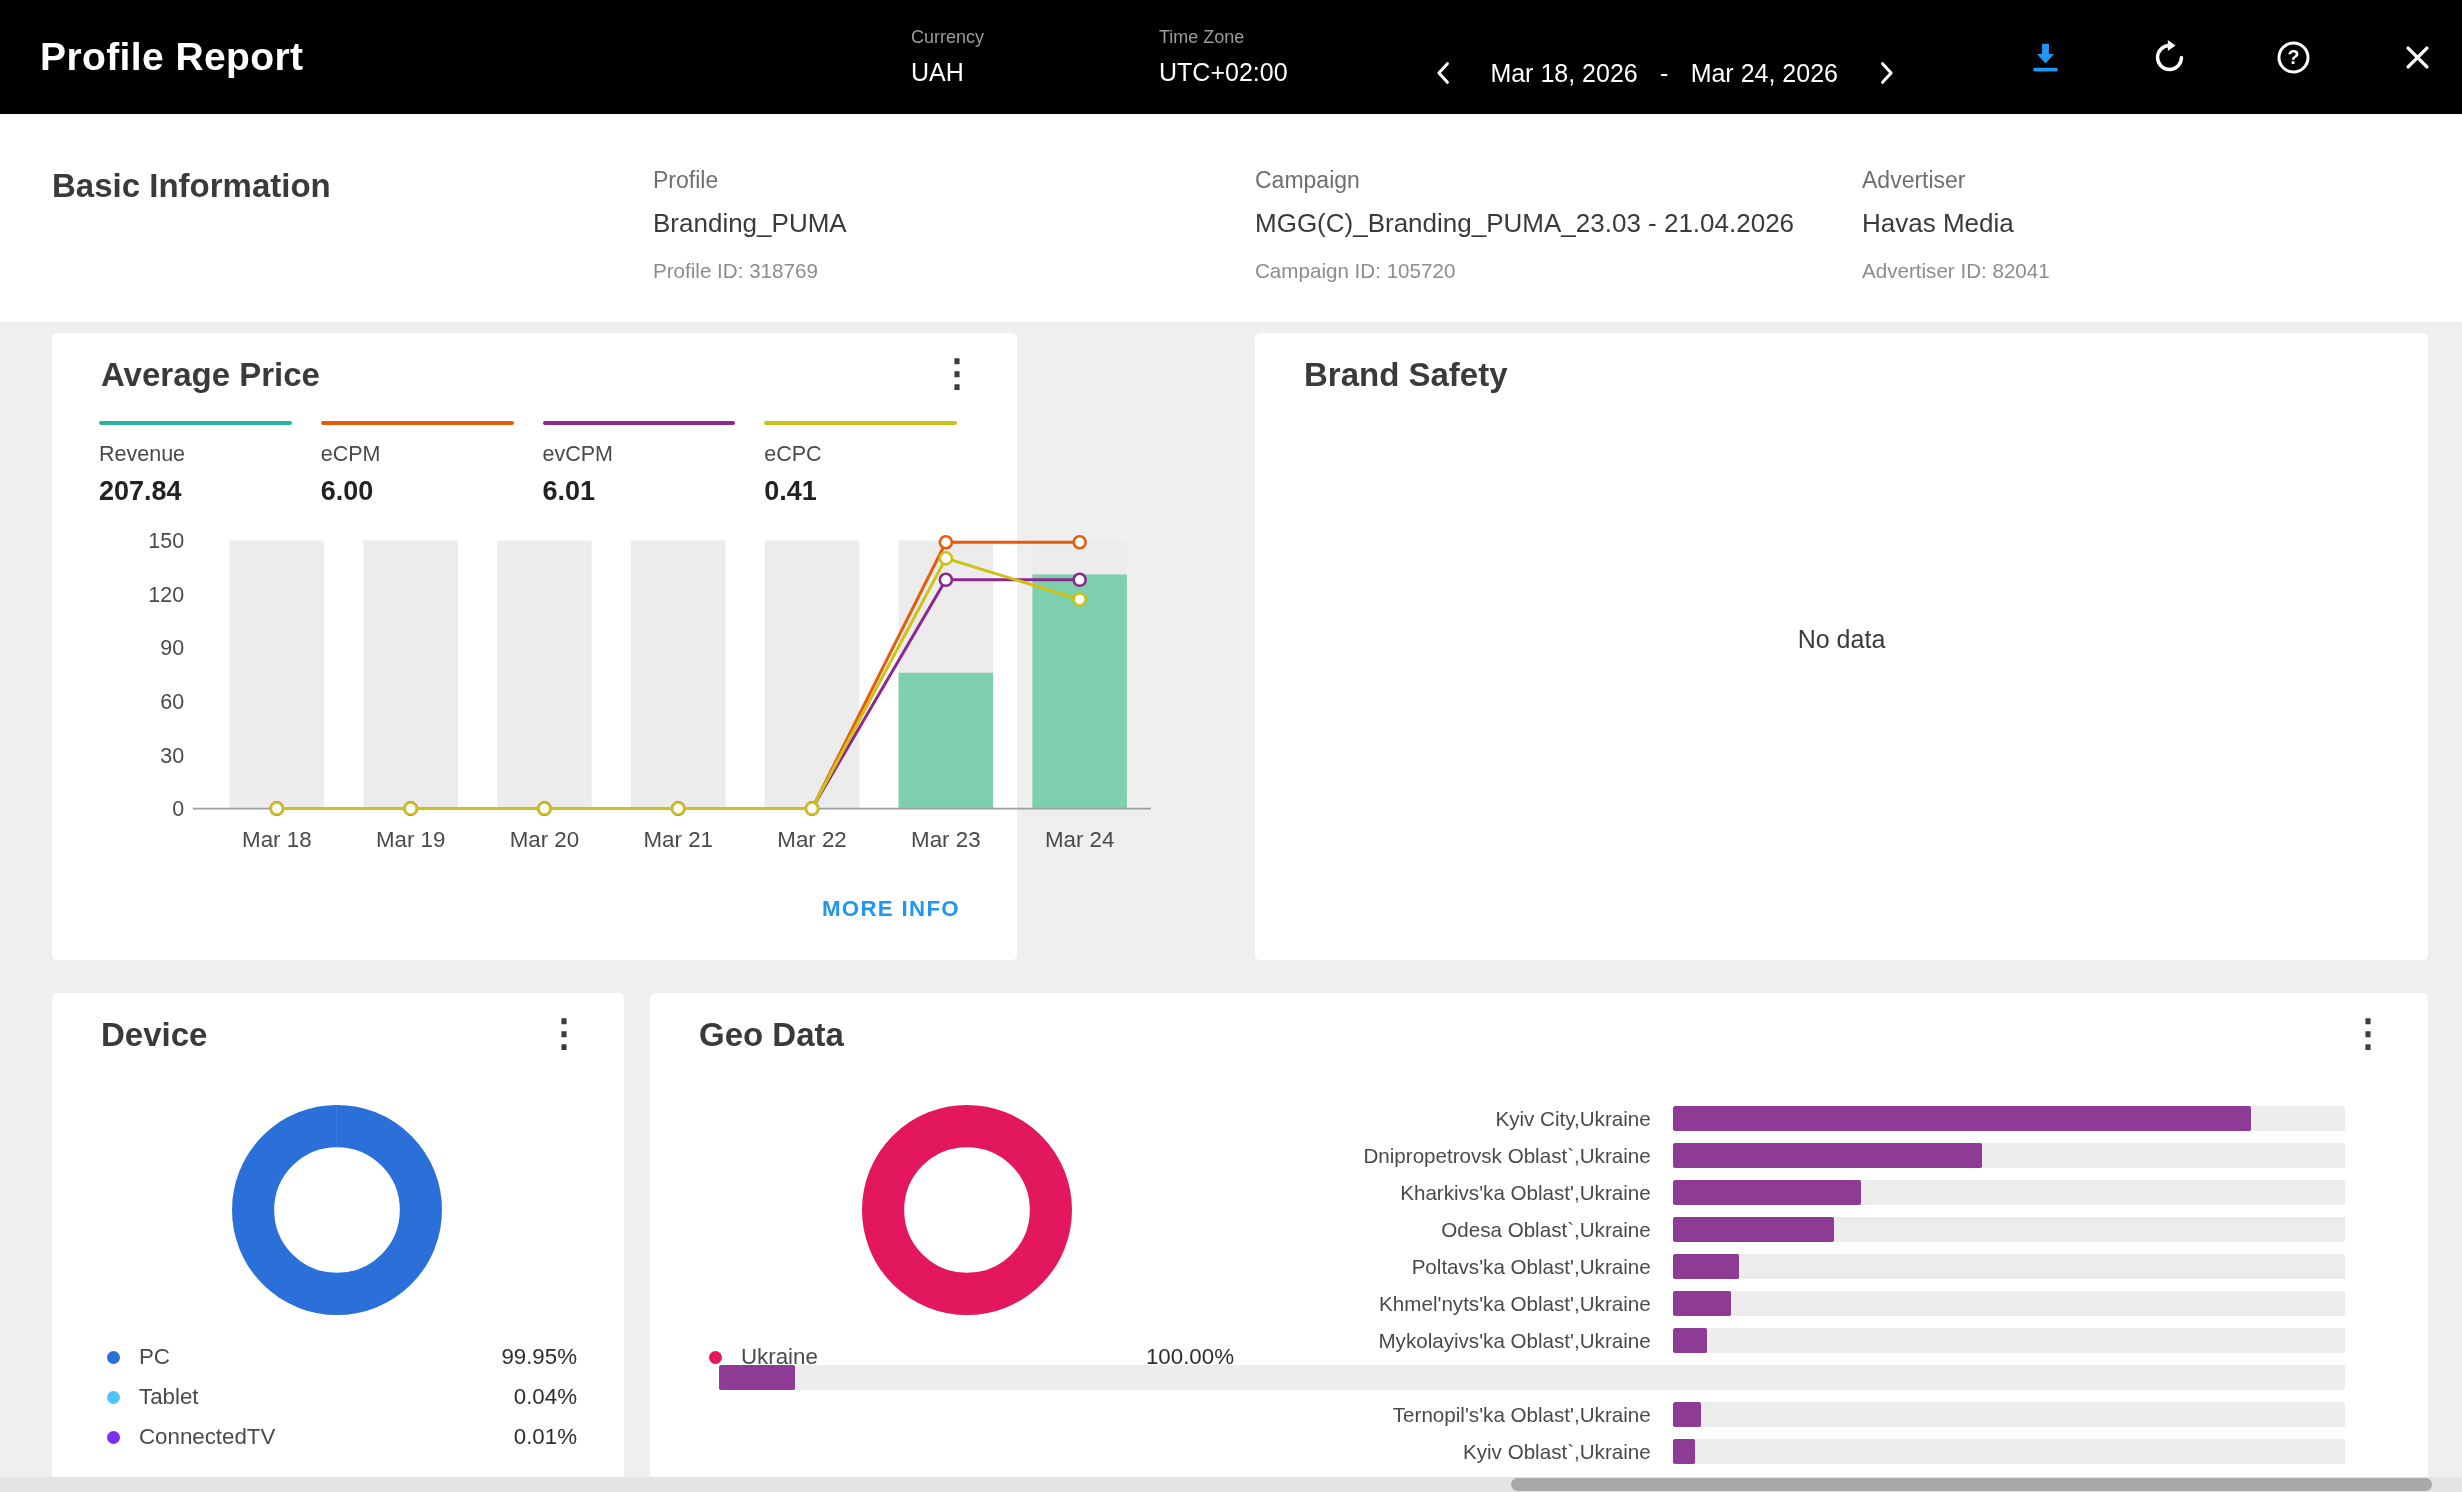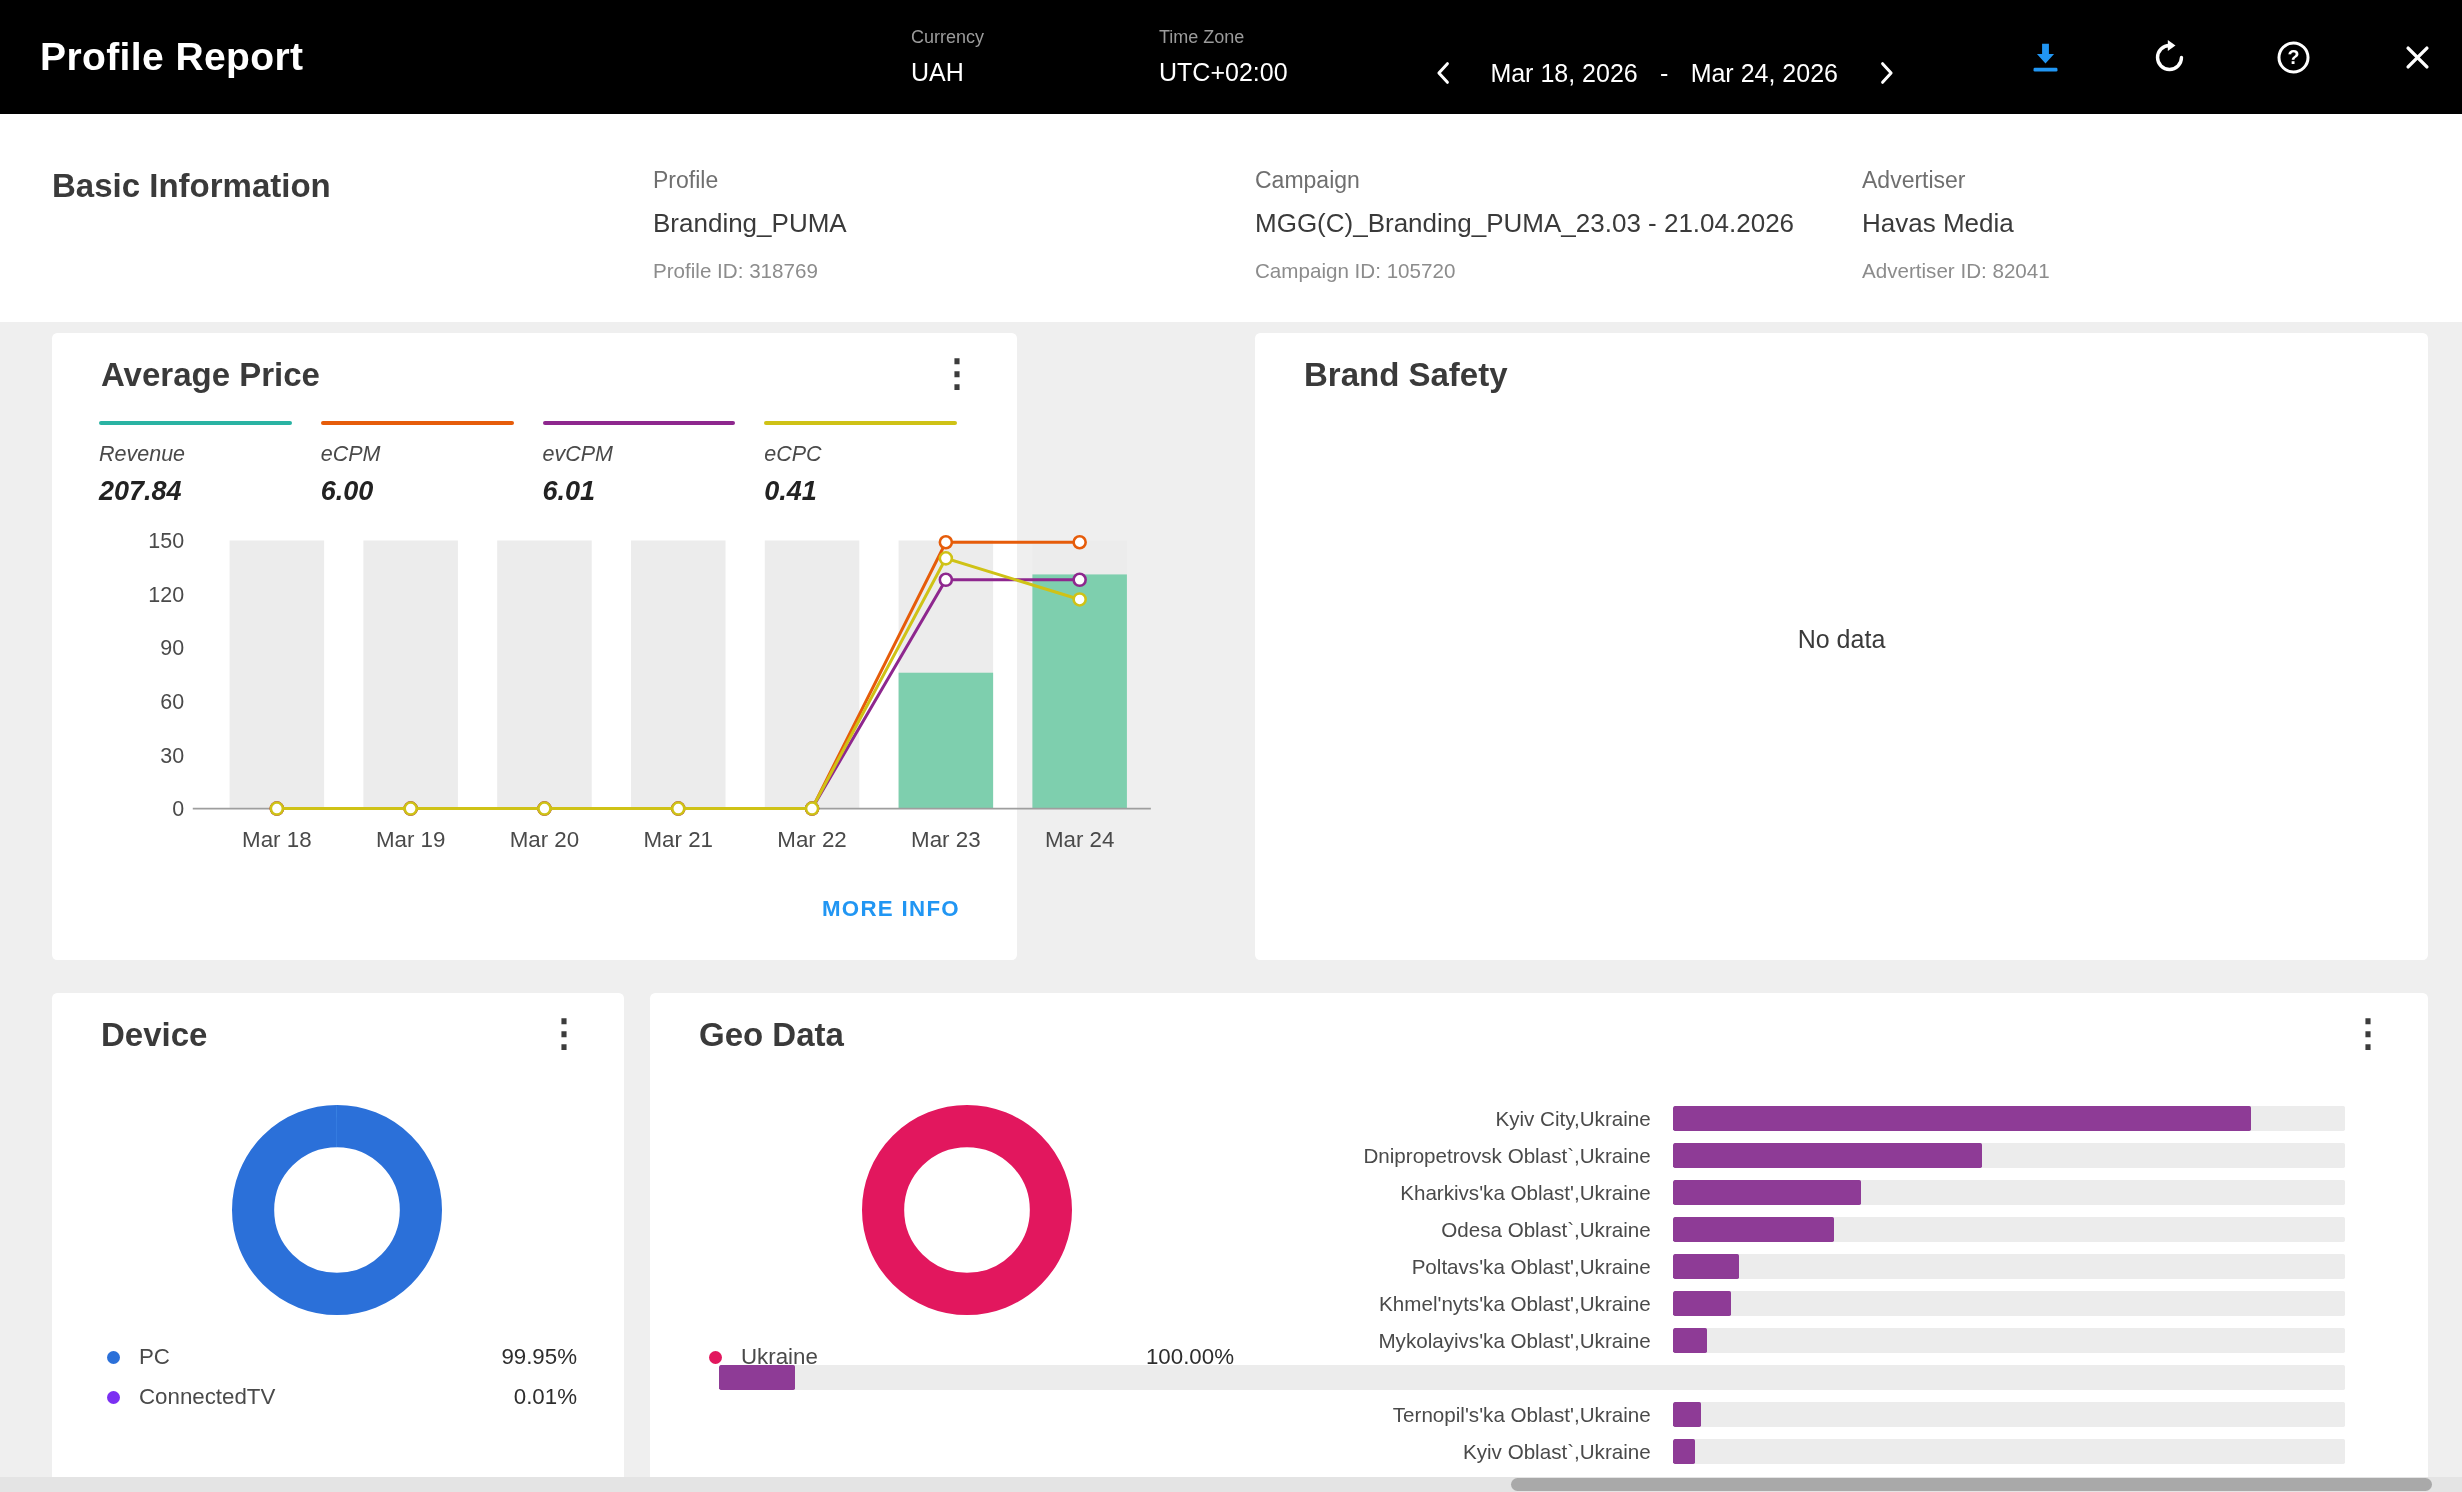--- a/index.html
+++ b/index.html
@@ -38,21 +38,21 @@
   
   .card{position:absolute;background:#fff;border-radius:5.2px;}
   .card-avg{left:52px;top:333px;width:965px;height:627px;}
   .card-brand{left:1255px;top:333px;width:1173px;height:627px;}
   .card-device{left:52px;top:993px;width:572px;height:602px;}
   .card-geo{left:650px;top:993px;width:1778px;height:602px;}
   .card-title{position:absolute;left:49px;top:23px;font-size:33px;font-weight:700;color:#3a3a3a;}
   .kebab{position:absolute;right:41px;top:20.6px;font-size:38px;color:#3c3c3c;background:none;border:none;cursor:pointer;line-height:1;font-weight:700;}
 
   
-  .metrics{position:absolute;left:47px;right:60px;top:88px;display:grid;grid-template-columns:repeat(4,1fr);gap:29px;font-style:italic;}
+  .metrics{position:absolute;left:47px;right:60px;top:88px;display:grid;grid-template-columns:repeat(4,1fr);gap:29px;}
   .metric-bar{height:4.3px;border-radius:2.6px;background:#ccc;}
   .metric-name{font-size:21.5px;color:#4a4a4a;margin-top:17px;}
   .metric-value{font-size:27px;font-weight:700;color:#222;margin-top:8.6px;}
   .avg-chart{position:absolute;left:15.5px;top:192px;width:1126px;height:348px;}
   .more-info{position:absolute;right:57px;top:563px;font-size:22.3px;font-weight:600;letter-spacing:1.3px;color:#2196f3;background:none;border:none;cursor:pointer;}
 
   
   .no-data{position:absolute;left:0;top:292px;width:100%;text-align:center;font-size:25px;color:#3a3a3a;}
 
   
@@ -249,20 +249,25 @@
           <circle cx="122" cy="122" r="97.5" fill="none" stroke="#4fc3f7" stroke-width="49" stroke-dasharray="0.24504422698000386 612.6105674500096" transform="rotate(269.82 122 122)"></circle>
           <circle cx="122" cy="122" r="97.5" fill="none" stroke="#7b2ff2" stroke-width="49" stroke-dasharray="0.061261056745000965 612.6105674500096" transform="rotate(269.964 122 122)"></circle>
         </svg></div>
     <div class="legend device-legend">
         <div class="legend-row">
           <span class="legend-dot" style="background: rgb(43, 112, 217);"></span>
           <span class="legend-label">PC</span>
           <span class="legend-value">99.95%</span>
         </div>
         <div class="legend-row">
+          <span class="legend-dot" style="background: rgb(79, 195, 247);"></span>
+          <span class="legend-label">Tablet</span>
+          <span class="legend-value">0.04%</span>
+        </div>
+        <div class="legend-row">
           <span class="legend-dot" style="background: rgb(123, 47, 242);"></span>
           <span class="legend-label">ConnectedTV</span>
           <span class="legend-value">0.01%</span>
         </div>
       </div>
   </section>
 
   <section class="card card-geo">
     <h3 class="card-title">Geo Data</h3>
     <button class="kebab"><span>⋮</span></button>

